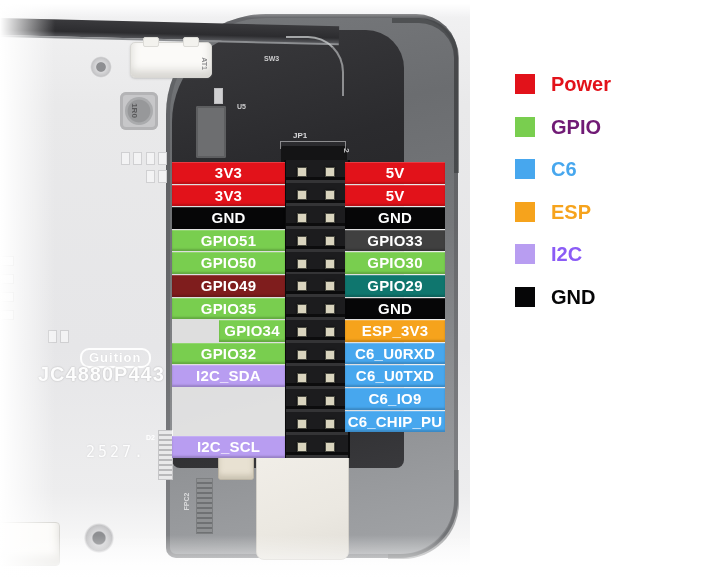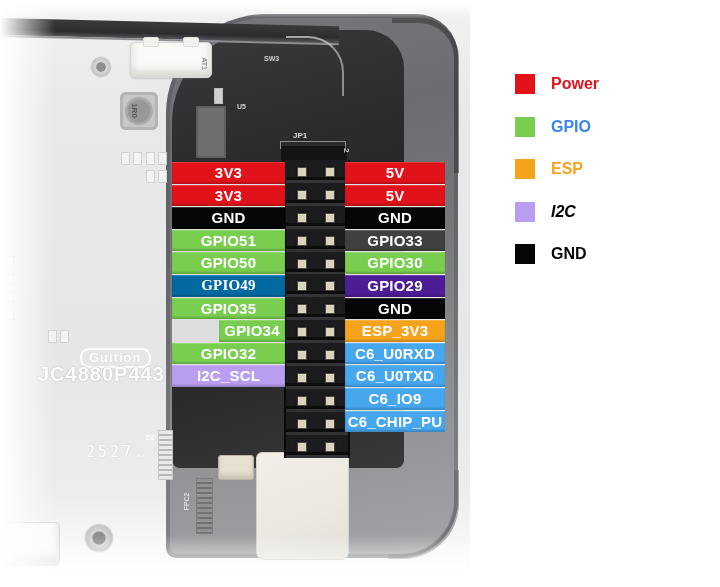--- a/index.html
+++ b/index.html
@@ -99,21 +99,21 @@
   .pin-col .bar{height:21.6px;line-height:21.6px;text-align:center;color:#ffffff;
     font-size:15px;font-weight:bold;letter-spacing:.2px;
     box-shadow:inset 0 1px 0 rgba(255,255,255,.18), inset 0 -2px 2px rgba(0,0,0,.18);}
   .col-left{left:172px;top:162px;width:113px;}
   .col-right{left:345px;top:162px;width:100px;}
 
   
   .legend{left:515px;top:74px;z-index:10;display:flex;flex-direction:column;gap:22.5px;}
   .legend-item{display:flex;align-items:center;height:20px;}
   .legend-swatch{width:20px;height:20px;margin-right:16px;flex:0 0 auto;}
-  .legend-label{font-size:16px;font-weight:bold;line-height:20px;}
+  .legend-label{font-size:20px;font-weight:bold;line-height:20px;}
 </style>
 </head>
 <body>
 
 <div class="abs photo"></div>
 
 <div class="abs panel"></div>
 <div class="abs screen"></div>
 <div class="abs corner-bracket"></div>
 <div class="abs edge-tr"></div>
@@ -221,47 +221,48 @@
 
     <div class="bar" style="background: rgb(226, 18, 26);">3V3</div>
 
     <div class="bar" style="background: rgb(6, 6, 7);">GND</div>
 
 
     <div class="bar" style="background: rgb(121, 206, 79);">GPIO51</div>
 
     <div class="bar" style="background: rgb(121, 206, 79);">GPIO50</div>
 
-    <div class="bar" style="background: #0369a1; font-family: Liberation Serif, serif;">GPIO49</div>
+    <div class="bar" style="background: #7f1d1d;">GPIO49</div>
 
     <div class="bar" style="background: rgb(121, 206, 79);">GPIO35</div>
 
     <div class="bar" style="background: rgb(121, 206, 79); margin-left: 47px;">GPIO34</div>
 
     <div class="bar" style="background: rgb(121, 206, 79);">GPIO32</div>
 
 
-
-    <div class="bar" style="background: rgb(184, 157, 241);">I2C_SCL</div>
+    <div class="bar" style="background: rgb(184, 157, 241);">I2C_SDA</div>
+
+    <div class="bar" style="background: rgb(184, 157, 241); margin-top: 48px;">I2C_SCL</div>
   </div>
 
 <div class="abs pin-col col-right">
 
     <div class="bar" style="background: rgb(226, 18, 26);">5V</div>
 
     <div class="bar" style="background: rgb(226, 18, 26);">5V</div>
 
     <div class="bar" style="background: rgb(6, 6, 7);">GND</div>
 
     <div class="bar" style="background: #404040;">GPIO33</div>
 
 
     <div class="bar" style="background: rgb(121, 206, 79);">GPIO30</div>
 
-    <div class="bar" style="background: #4c1d95;">GPIO29</div>
+    <div class="bar" style="background: #0f766e;">GPIO29</div>
 
     <div class="bar" style="background: rgb(6, 6, 7);">GND</div>
 
     <div class="bar" style="background: rgb(246, 163, 28);">ESP_3V3</div>
 
     <div class="bar" style="background: rgb(71, 167, 238);">C6_U0RXD</div>
 
     <div class="bar" style="background: rgb(71, 167, 238);">C6_U0TXD</div>
 
     <div class="bar" style="background: rgb(71, 167, 238);">C6_IO9</div>
@@ -271,32 +272,36 @@
 
 <div class="abs legend">
 
     <div class="legend-item">
       <span class="legend-swatch" style="background: rgb(226, 18, 26);"></span>
       <span class="legend-label" style="color: rgb(226, 18, 26);">Power</span>
     </div>
 
     <div class="legend-item">
       <span class="legend-swatch" style="background: rgb(121, 206, 79);"></span>
-      <span class="legend-label" style="color: #3b82f6;">GPIO</span>
-    </div>
-
+      <span class="legend-label" style="color: #701a75;">GPIO</span>
+    </div>
+
+    <div class="legend-item">
+      <span class="legend-swatch" style="background: rgb(71, 167, 238);"></span>
+      <span class="legend-label" style="color: rgb(71, 167, 238);">C6</span>
+    </div>
 
     <div class="legend-item">
       <span class="legend-swatch" style="background: rgb(246, 163, 28);"></span>
       <span class="legend-label" style="color: rgb(246, 163, 28);">ESP</span>
     </div>
 
     <div class="legend-item">
       <span class="legend-swatch" style="background: rgb(184, 157, 241);"></span>
-      <span class="legend-label" style="color: #000000; font-style: italic;">I2C</span>
+      <span class="legend-label" style="color: #8b5cf6;">I2C</span>
     </div>
 
     <div class="legend-item">
       <span class="legend-swatch" style="background: rgb(6, 6, 7);"></span>
       <span class="legend-label" style="color: rgb(6, 6, 7);">GND</span>
     </div>
   </div>
 
 <div class="abs fade-left"></div>
 <div class="abs fade-bottom"></div>

